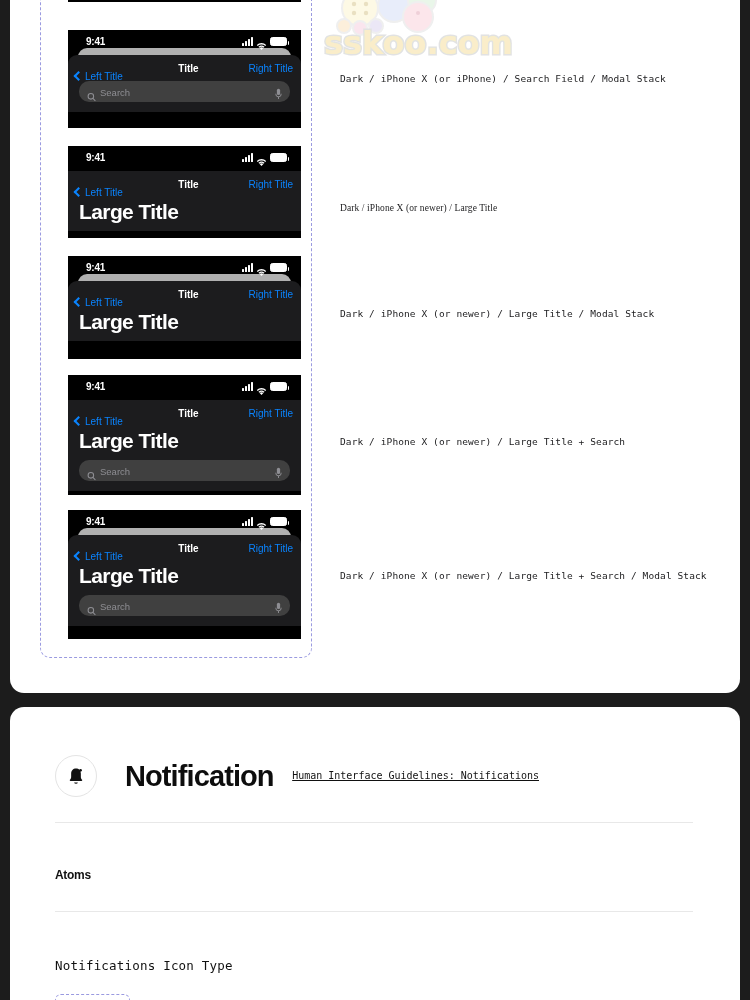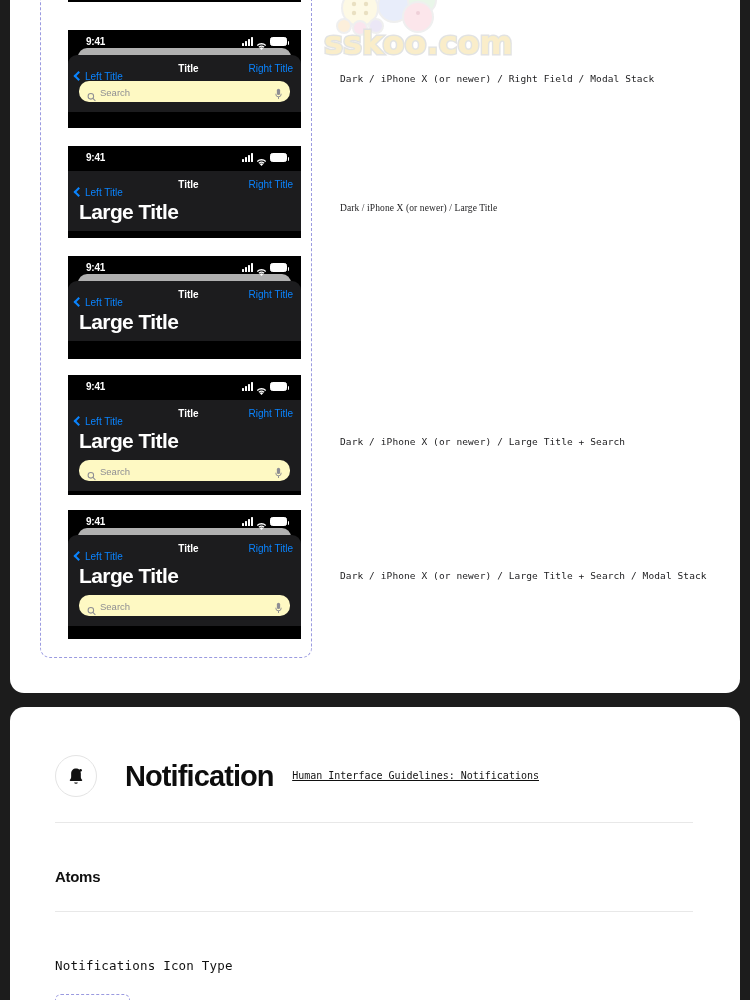--- a/index.html
+++ b/index.html
@@ -113,21 +113,21 @@
     transform: translateY(-50%);
     color: #0a84ff; font-size: 10px;
   }
   .large-title {
     color: #ffffff; font-size: 21px; font-weight: bold;
     padding: 3px 0 7px 11px; letter-spacing: -0.6px;
   }
   .searchwrap { padding: 0 11px 10px 11px; }
   .searchfield {
     position: relative; height: 21px;
-    background: #fef9c3; border-radius: 10px;
+    background: #404040; border-radius: 10px;
     display: flex; align-items: center;
   }
   .sf-magnifier {
     position: absolute; left: 8px; top: 50%; transform: translateY(-50%);
     width: 9px; height: 9px;
   }
   .sf-text {
     position: absolute; left: 21px; top: 50%; transform: translateY(-50%);
     color: #8e8e93; font-size: 9.5px;
   }
@@ -177,21 +177,21 @@
     white-space: nowrap;
   }
   .rule {
     position: absolute; left: 55px; width: 638px; height: 1px;
     background: #e8e8e8;
   }
   #rule-1 { top: 822px; }
   #rule-2 { top: 911px; }
   .atoms-heading {
     position: absolute; left: 55px; top: 868px;
-    font-size: 15px; font-weight: bold; color: #111;
+    font-size: 12px; font-weight: bold; color: #111;
     letter-spacing: -0.3px;
   }
   .subsection-label {
     position: absolute; left: 55px; top: 958px;
     font-family: "DejaVu Sans Mono", monospace;
     font-size: 12.5px; color: #111;
     letter-spacing: 0.2px;
   }
   .bottom-dash {
     position: absolute; left: 55px; top: 994px;
@@ -256,21 +256,21 @@
             <svg width="9" height="12" viewBox="0 0 10 14">
                 <rect x="3.1" y="1" width="3.8" height="7.2" rx="1.9" fill="#8e8e93"></rect>
                 <path d="M1.8 7.2a3.2 3.2 0 0 0 6.4 0" stroke="#8e8e93" stroke-width="1.1" fill="none" stroke-linecap="round"></path>
                 <line x1="5" y1="10.4" x2="5" y2="12.4" stroke="#8e8e93" stroke-width="1.1" stroke-linecap="round"></line>
               </svg>
           </span>
         </div>
       </div>
     </div>
   </div>
-  <div class="caption" style="top:73px;">Dark / iPhone X (or newer) / Right Field / Modal Stack</div>
+  <div class="caption" style="top:73px;">Dark / iPhone X (or iPhone) / Search Field / Modal Stack</div>
 
   <div class="mock" style="top:146px;height:92px;">
     <div class="statusbar">
       <div class="notch"></div>
       <div class="sb-time">9:41</div>
       <div class="sb-icons">
         <span class="ic-signal">
             <i></i>
             <i></i>
             <i></i>
@@ -326,20 +326,21 @@
         <div class="nav-left">
           <span class="chev"></span>
           <span>Left Title</span>
         </div>
         <div class="nav-title">Title</div>
         <div class="nav-right">Right Title</div>
       </div>
       <div class="large-title">Large Title</div>
     </div>
   </div>
+  <div class="caption" style="top:308px;">Dark / iPhone X (or newer) / Large Title / Modal Stack</div>
 
   <div class="mock" style="top:375px;height:120px;">
     <div class="statusbar">
       <div class="notch"></div>
       <div class="sb-time">9:41</div>
       <div class="sb-icons">
         <span class="ic-signal">
             <i></i>
             <i></i>
             <i></i>

